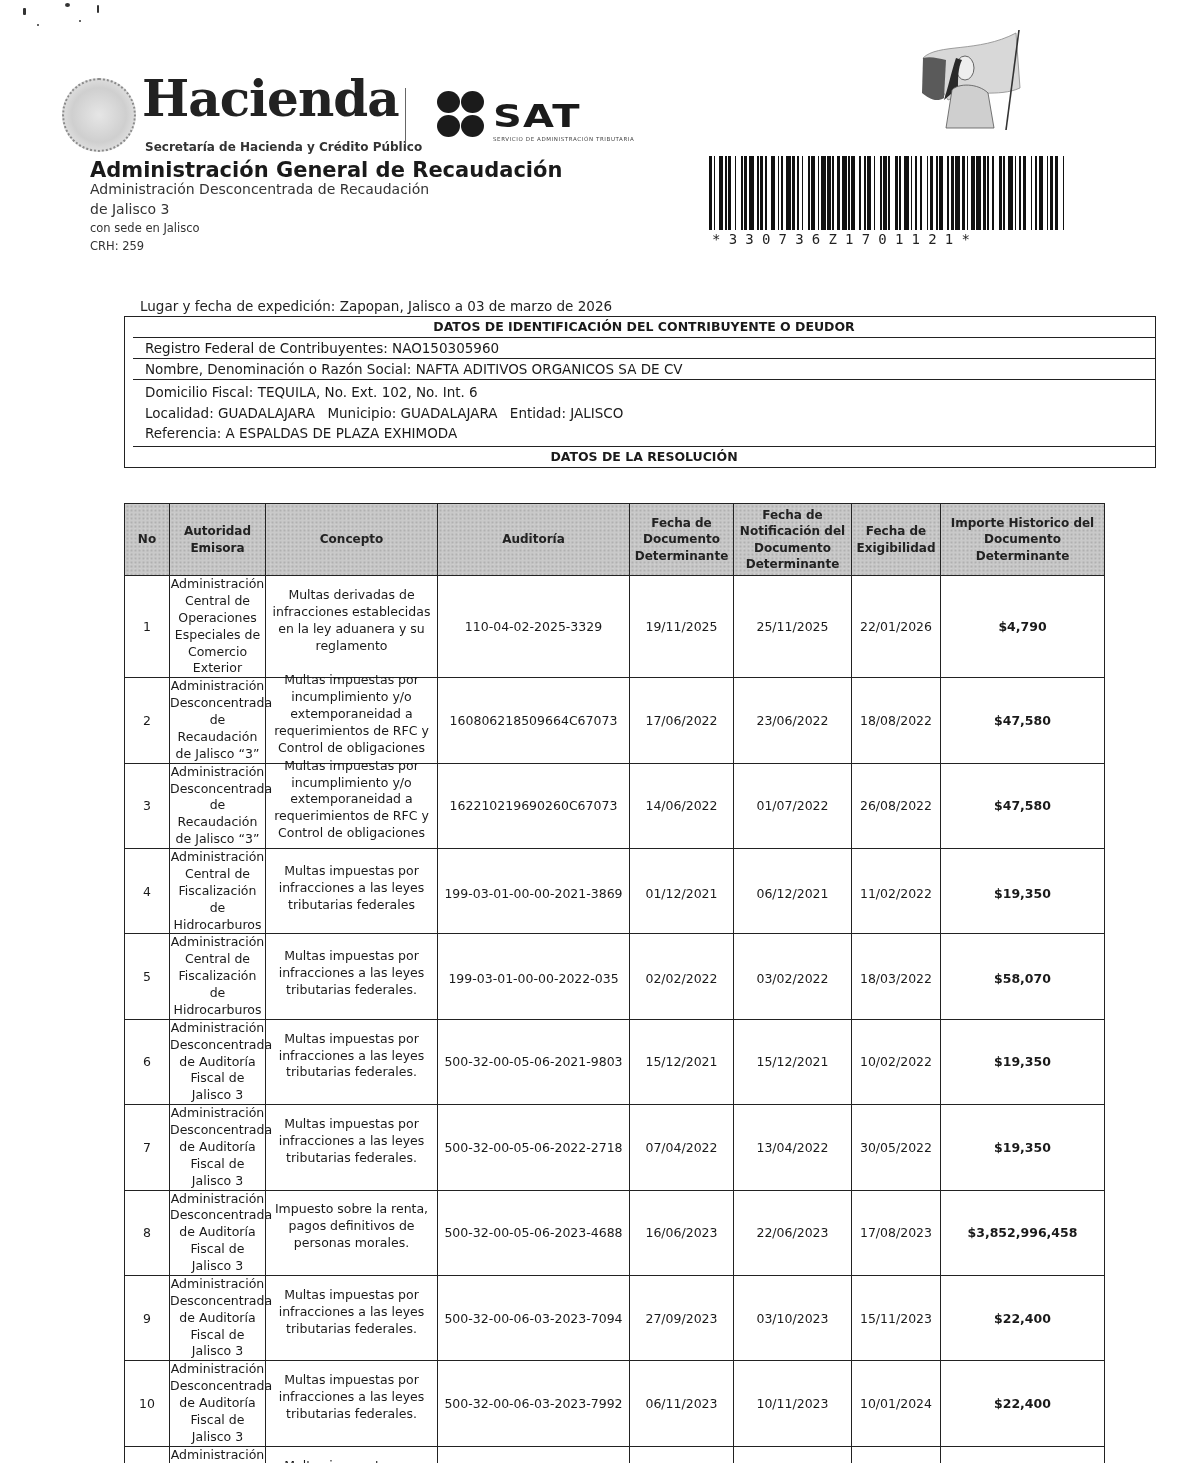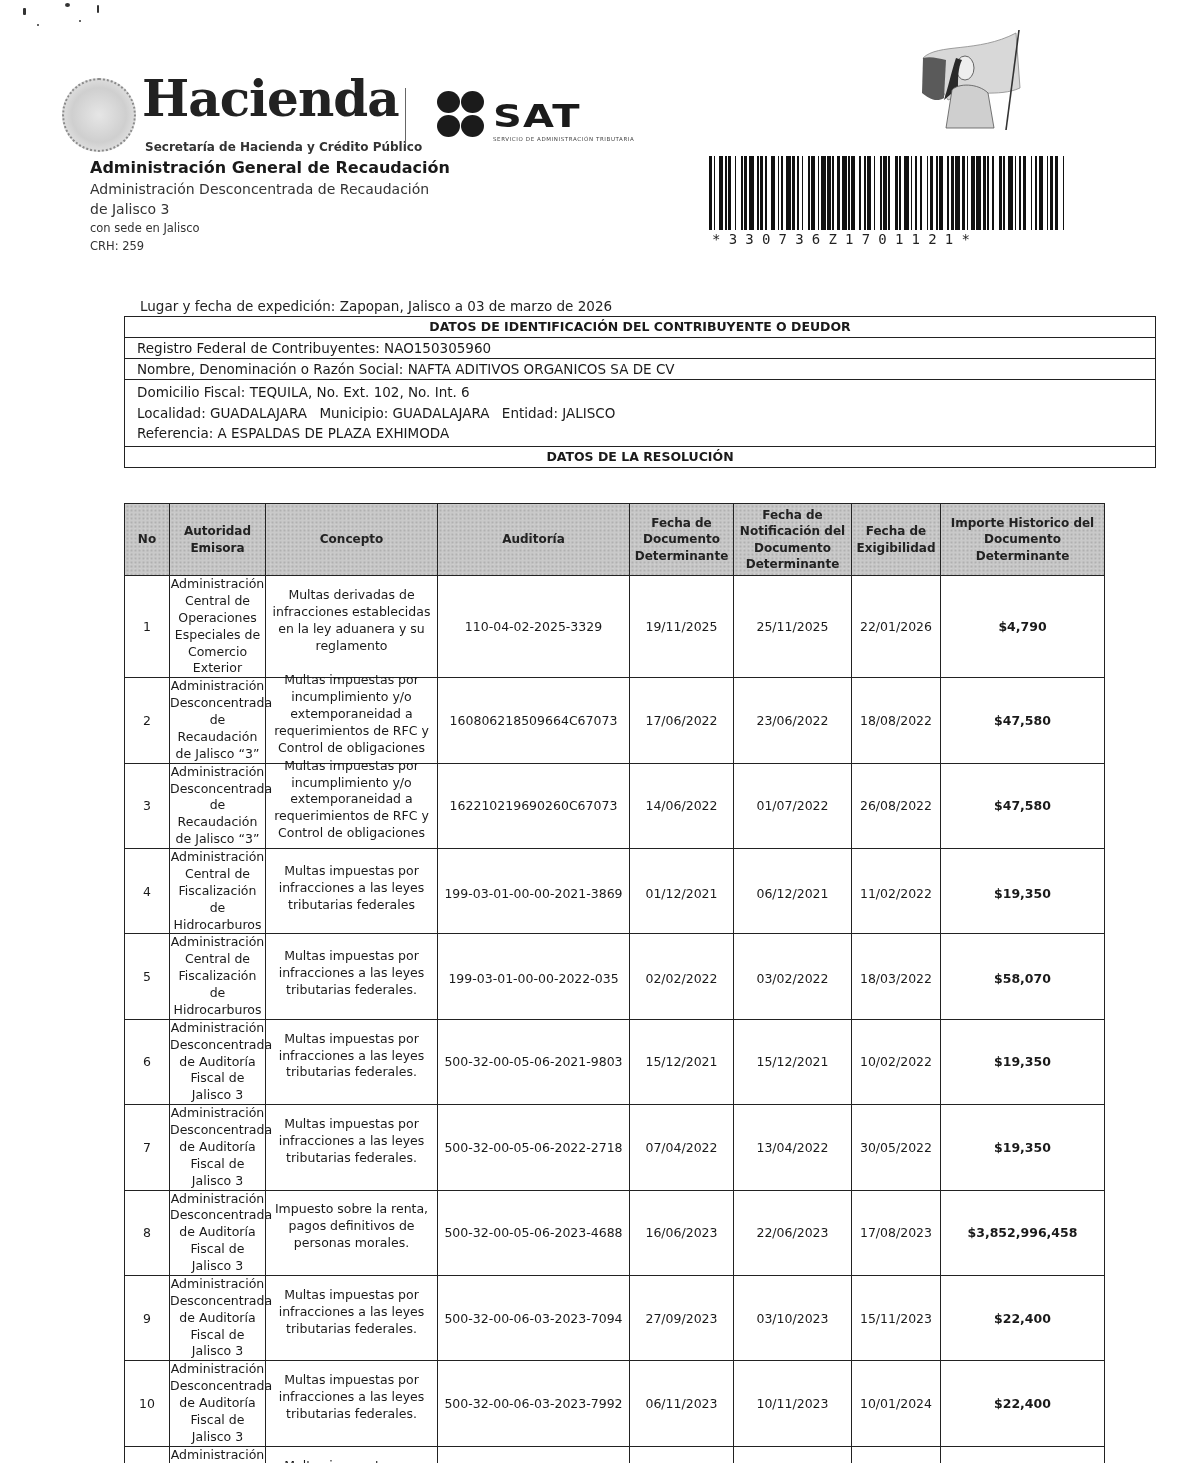--- a/index.html
+++ b/index.html
@@ -16,37 +16,37 @@
   .hacienda-word { left: 142px; top: 74px; font-family: "DejaVu Serif", "Liberation Serif", serif;
                    font-size: 50px; font-weight: bold; letter-spacing: -1px; color: #222; line-height: 1; }
   .hacienda-sub { left: 145px; top: 140px; font-size: 12px; font-weight: bold; color: #333; }
   .vdivider { left: 405px; top: 88px; width: 1px; height: 56px; background: #666; }
   .sat-dots { left: 437px; top: 91px; width: 50px; height: 48px; }
   .sat-dots span { position: absolute; width: 23px; height: 22px; border-radius: 50%; background: #1b1b1b; }
   .sat-word { left: 493px; top: 100px; font-family: "DejaVu Sans", "Liberation Sans", sans-serif;
               font-size: 32px; font-weight: bold; letter-spacing: 1px; color: #1b1b1b; line-height: 1; transform: scaleX(1.25); transform-origin: left; }
   .sat-sub { left: 493px; top: 136px; font-size: 5.5px; color: #444; letter-spacing: 0.6px; }
 
-  .adm-title { left: 90px; top: 158px; font-size: 16px; font-weight: bold; }
+  .adm-title { left: 90px; top: 158px; font-size: 21px; font-weight: bold; }
   .adm-line { left: 90px; font-size: 14px; color: #333; }
   .adm-small { left: 90px; font-size: 11.5px; color: #333; }
 
   
   .illustration { left: 918px; top: 28px; width: 110px; height: 102px; }
 
   
   .barcode { left: 709px; top: 156px; width: 358px; height: 74px; display: flex; align-items: stretch; }
   .barcode i { display: block; background: #111; }
   .barcode-text { left: 712px; top: 231px; width: 358px; font-family: "DejaVu Sans Mono", "Liberation Mono", monospace;
                   font-size: 14px; letter-spacing: 8.2px; color: #222; }
 
   .place-date { left: 140px; top: 298px; font-size: 13.5px; color: #222; }
 
   
-  .id-box { left: 124px; top: 316px; width: 1032px; border: 1.5px solid #222; box-sizing: border-box; }
+  .id-box { left: 124px; top: 316px; width: 1032px; border: 1.5px solid #222; box-sizing: border-box; padding-left: 8px; }
   .id-head { height: 20px; line-height: 20px; text-align: center; font-size: 12.5px; font-weight: bold;
              border-bottom: 1.5px solid #222; }
   .id-row { height: 20px; line-height: 20px; padding-left: 12px; font-size: 13.5px; border-bottom: 1.5px solid #222; }
   .id-addr { padding: 2px 0 2px 12px; border-bottom: 1.5px solid #222; }
   .id-addr div { height: 20.5px; line-height: 20.5px; font-size: 13.5px; }
   .id-addr span.gap { display: inline-block; width: 8px; }
   .res-head { height: 20px; line-height: 20px; text-align: center; font-size: 12.5px; font-weight: bold; }
 
   
   table.res { position: absolute; left: 124px; top: 503px; width: 980px; border-collapse: collapse; table-layout: fixed; }

